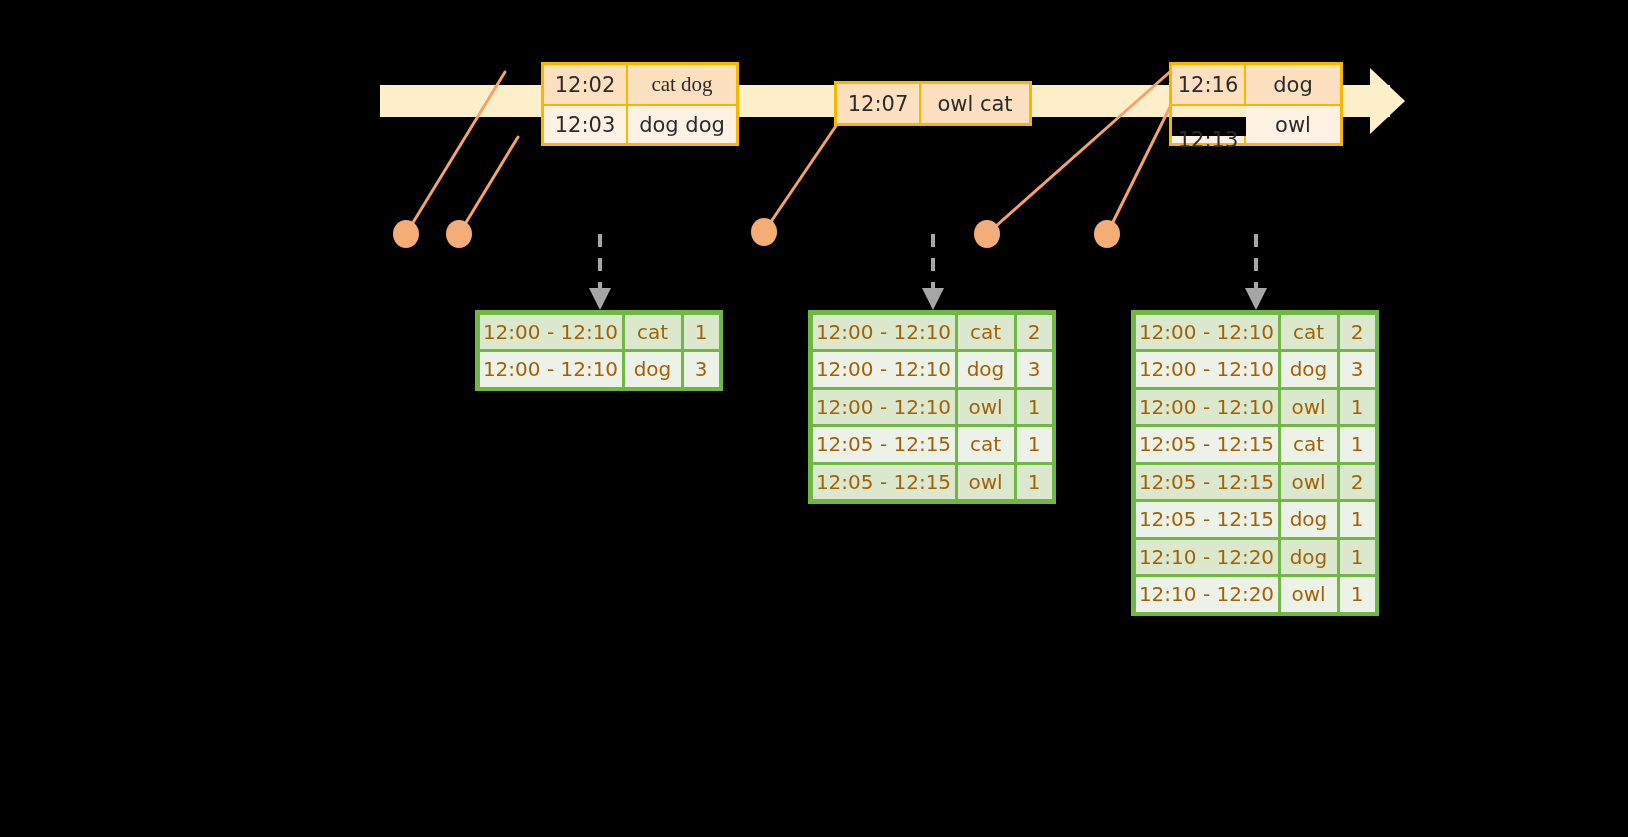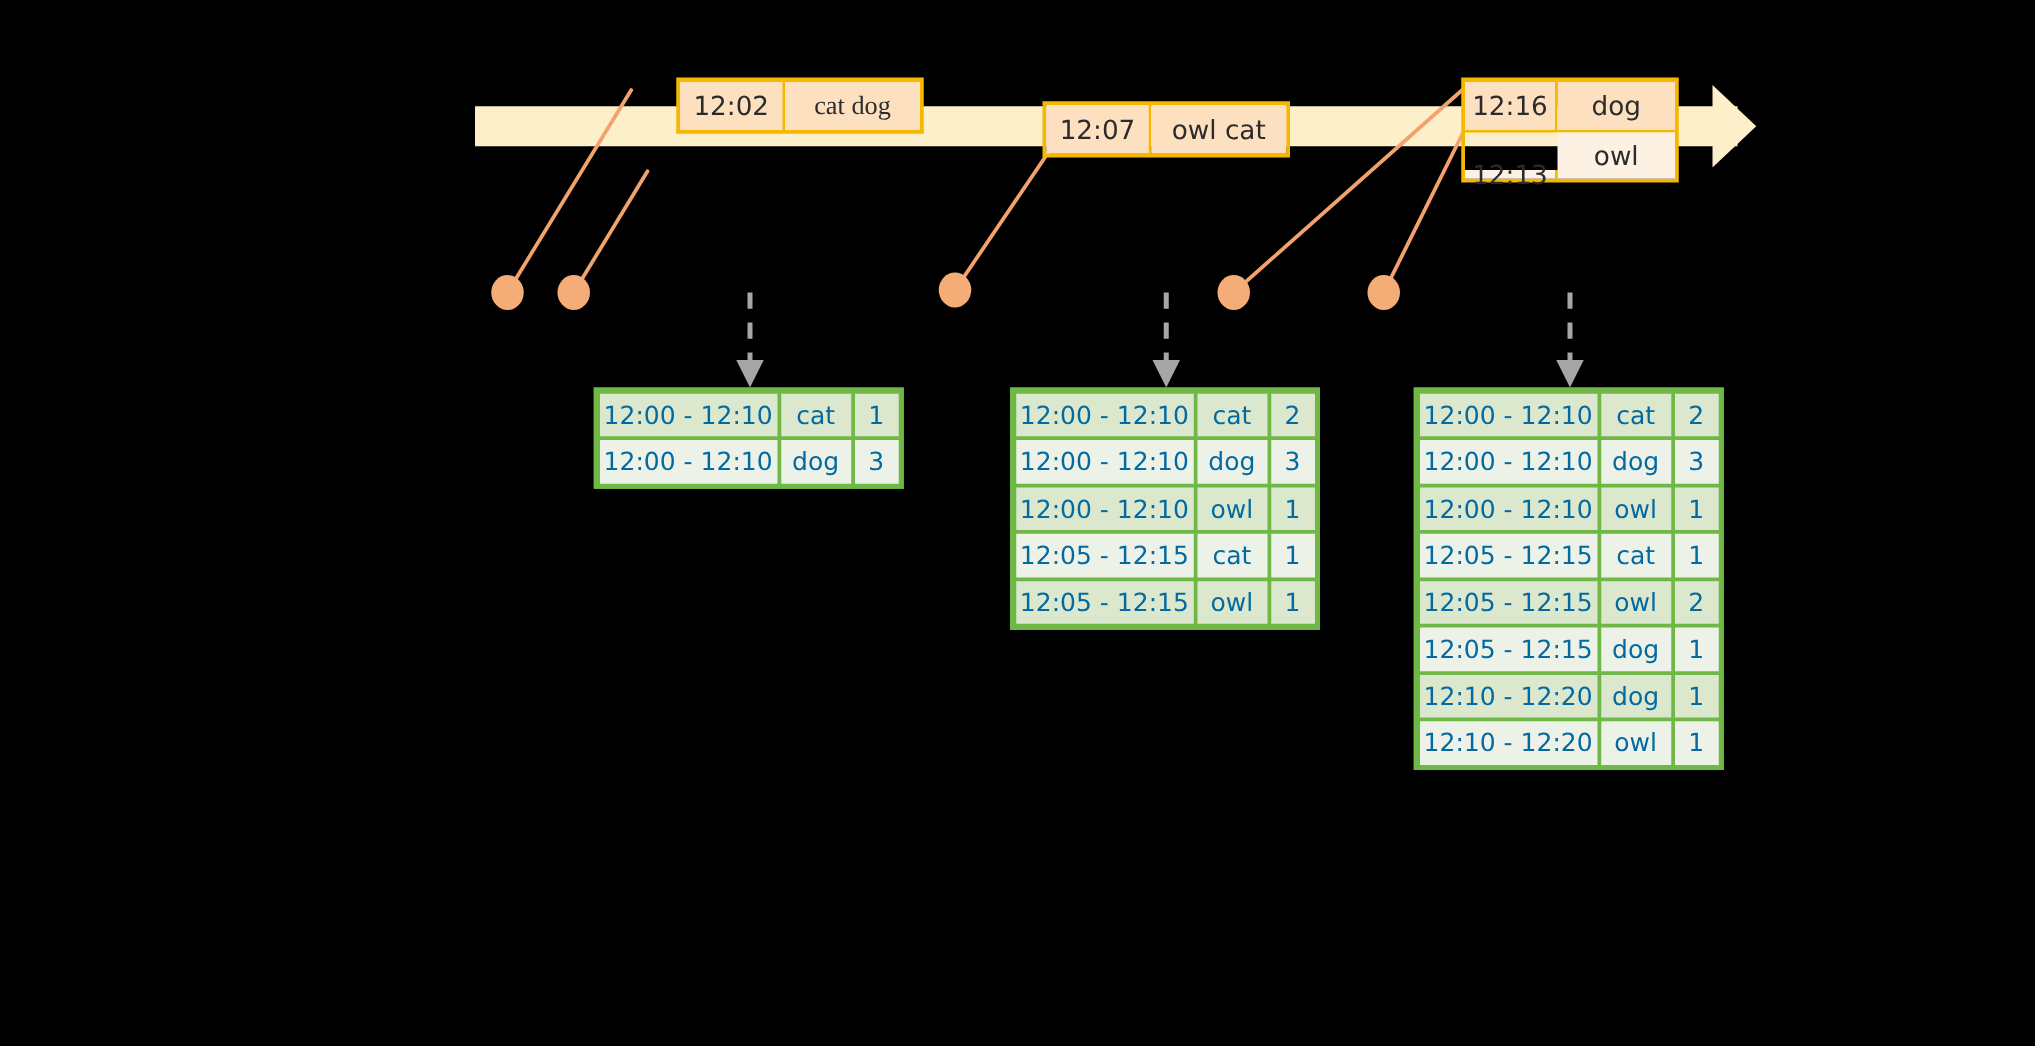--- a/index.html
+++ b/index.html
@@ -27,21 +27,21 @@
   
   .gtable{
     position:absolute;
     border:3px solid #6FB845;
     box-sizing:border-box;
     background:#6FB845;
   }
   .grow{display:flex;height:37.5px;box-sizing:border-box;}
   .gcell{
     display:flex;align-items:center;justify-content:center;
-    font-size:20px;color:#0369a1;box-sizing:border-box;
+    font-size:20px;color:#a16207;box-sizing:border-box;
     white-space:nowrap;
     margin:1.5px;
   }
   .grow.odd .gcell{background:#DCE8CE;}
   .grow.even .gcell{background:#EDF2E8;}
   .gcell.win{justify-content:center;}
   .gcell.key{justify-content:center;}
   .gcell.cnt{justify-content:center;}
 </style>
 </head>
@@ -86,20 +86,24 @@
         <polygon points="1245,288 1267,288 1256,310" stroke="none"></polygon>
       </g>
     </g>
   </svg>
 
   <div class="evt-group" style="left:501px;top:62px;width:198px;margin-left:40px;">
     <div class="evt-row odd">
       <div class="cell time" style="width:84px;">12:02</div>
       <div class="cell words" style="width:108px;font-family:Liberation Serif, serif;">cat dog</div>
     </div>
+    <div class="evt-row even">
+      <div class="cell time" style="width:84px;">12:03</div>
+      <div class="cell words" style="width:108px;">dog dog</div>
+    </div>
   </div>
 
   <div class="evt-group" style="left:834px;top:81px;width:198px;">
     <div class="evt-row odd">
       <div class="cell time" style="width:84px;">12:07</div>
       <div class="cell words" style="width:108px;">owl cat</div>
     </div>
   </div>
 
   <div class="evt-group" style="left:1169px;top:62px;width:174px;">

